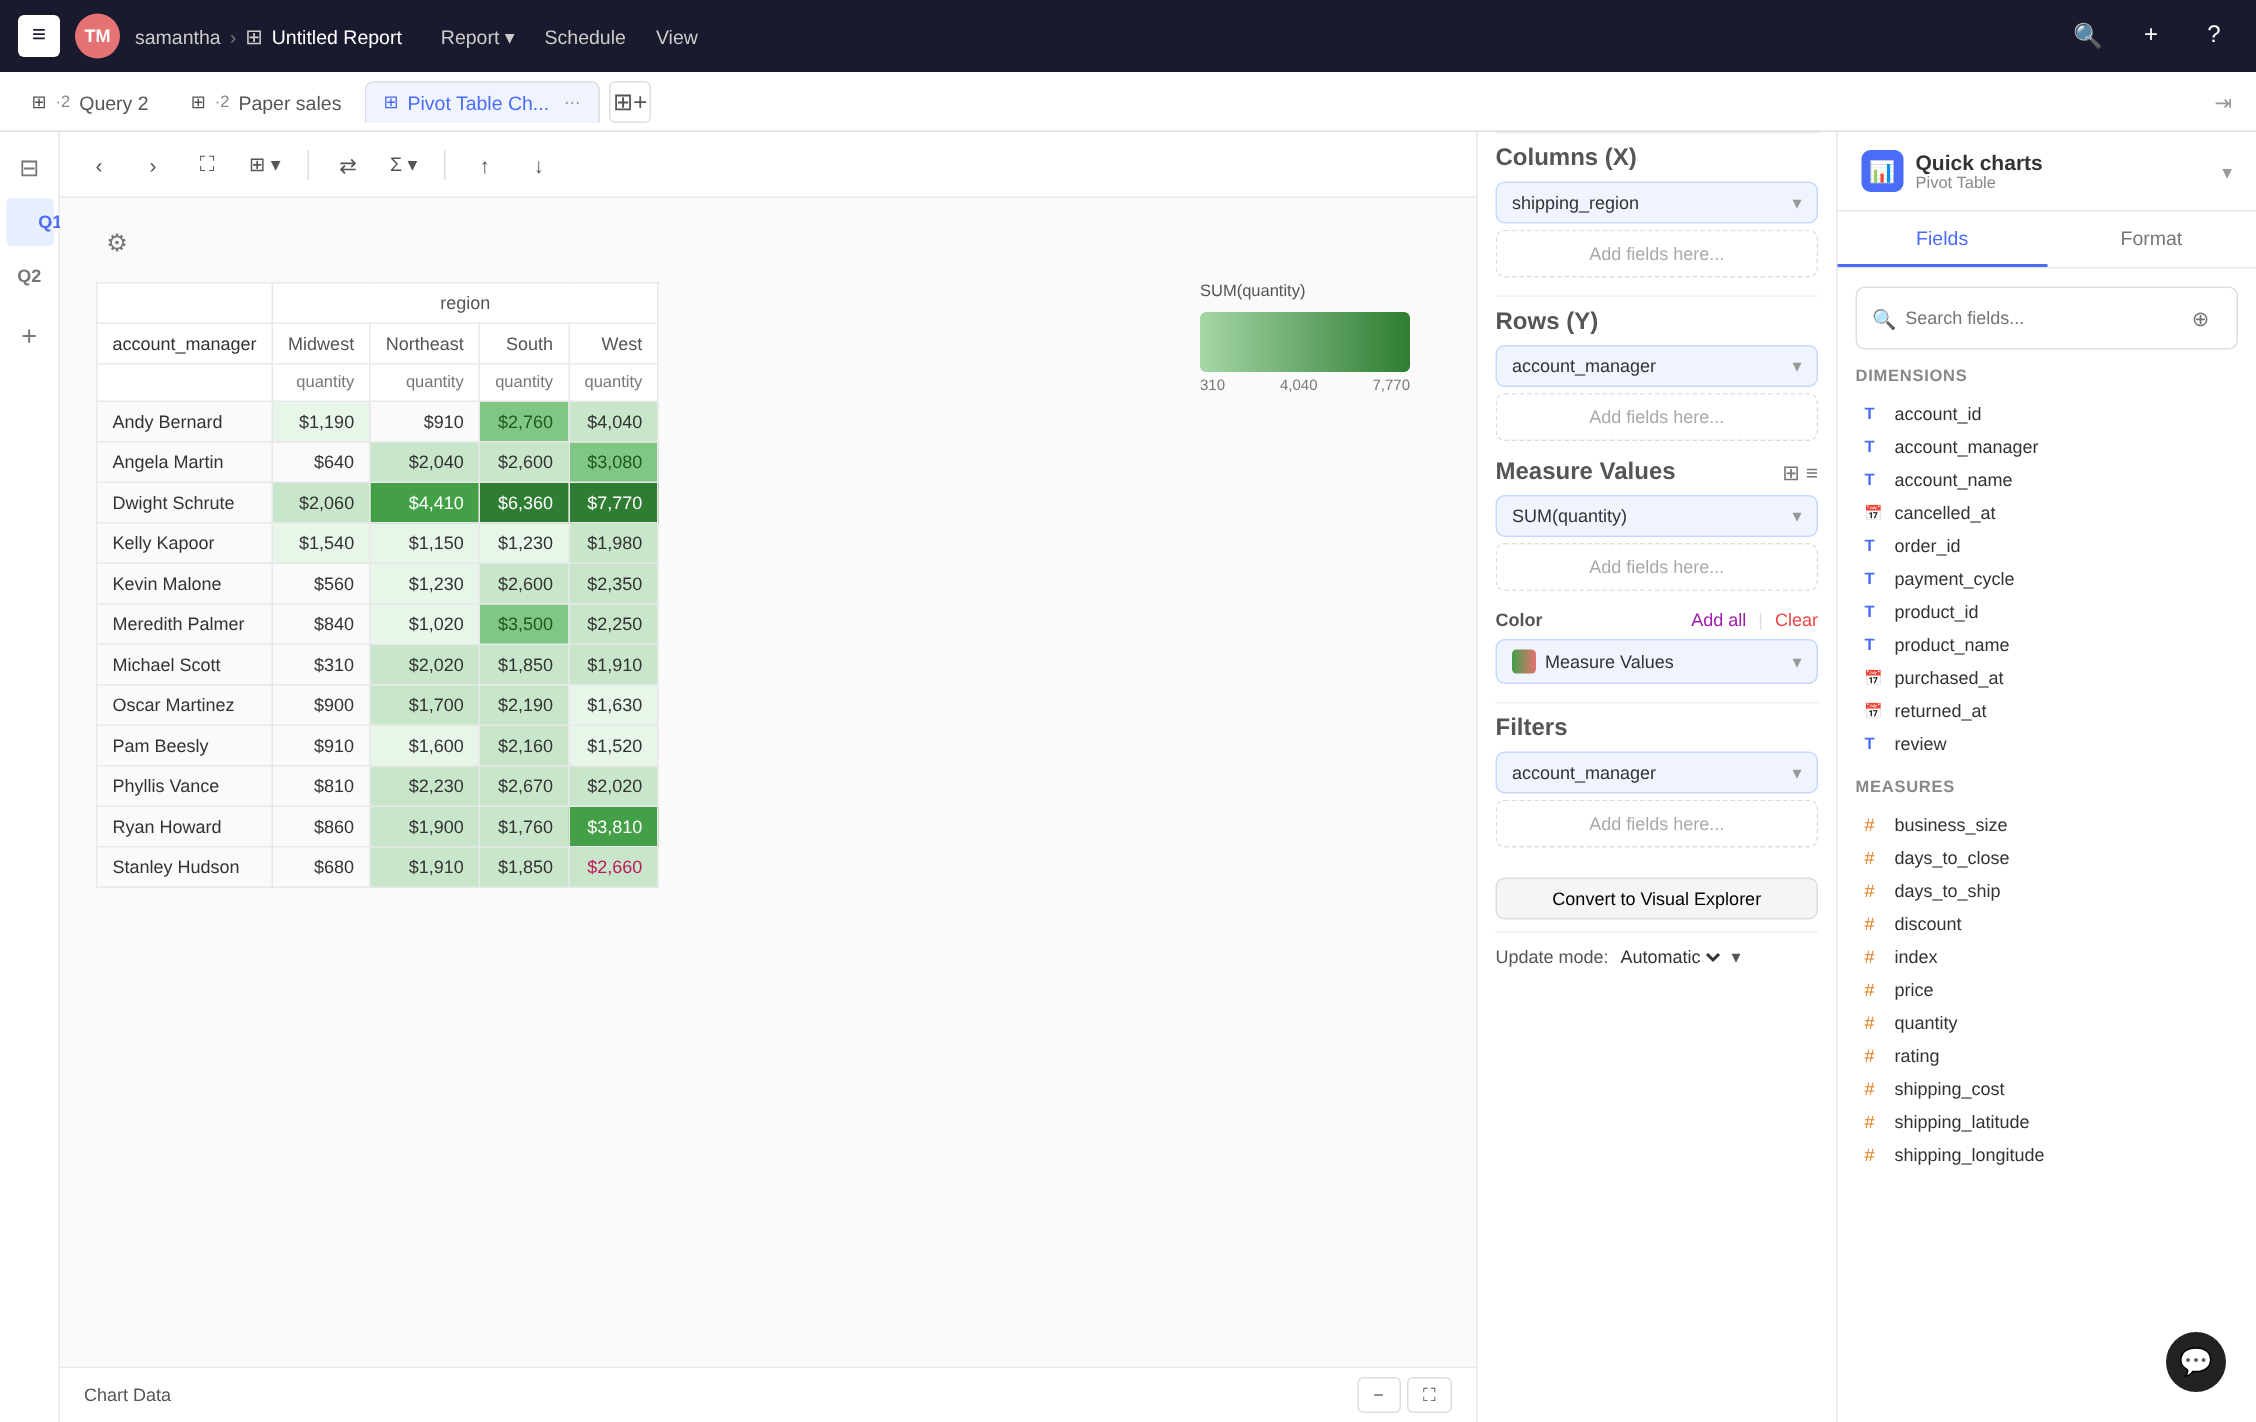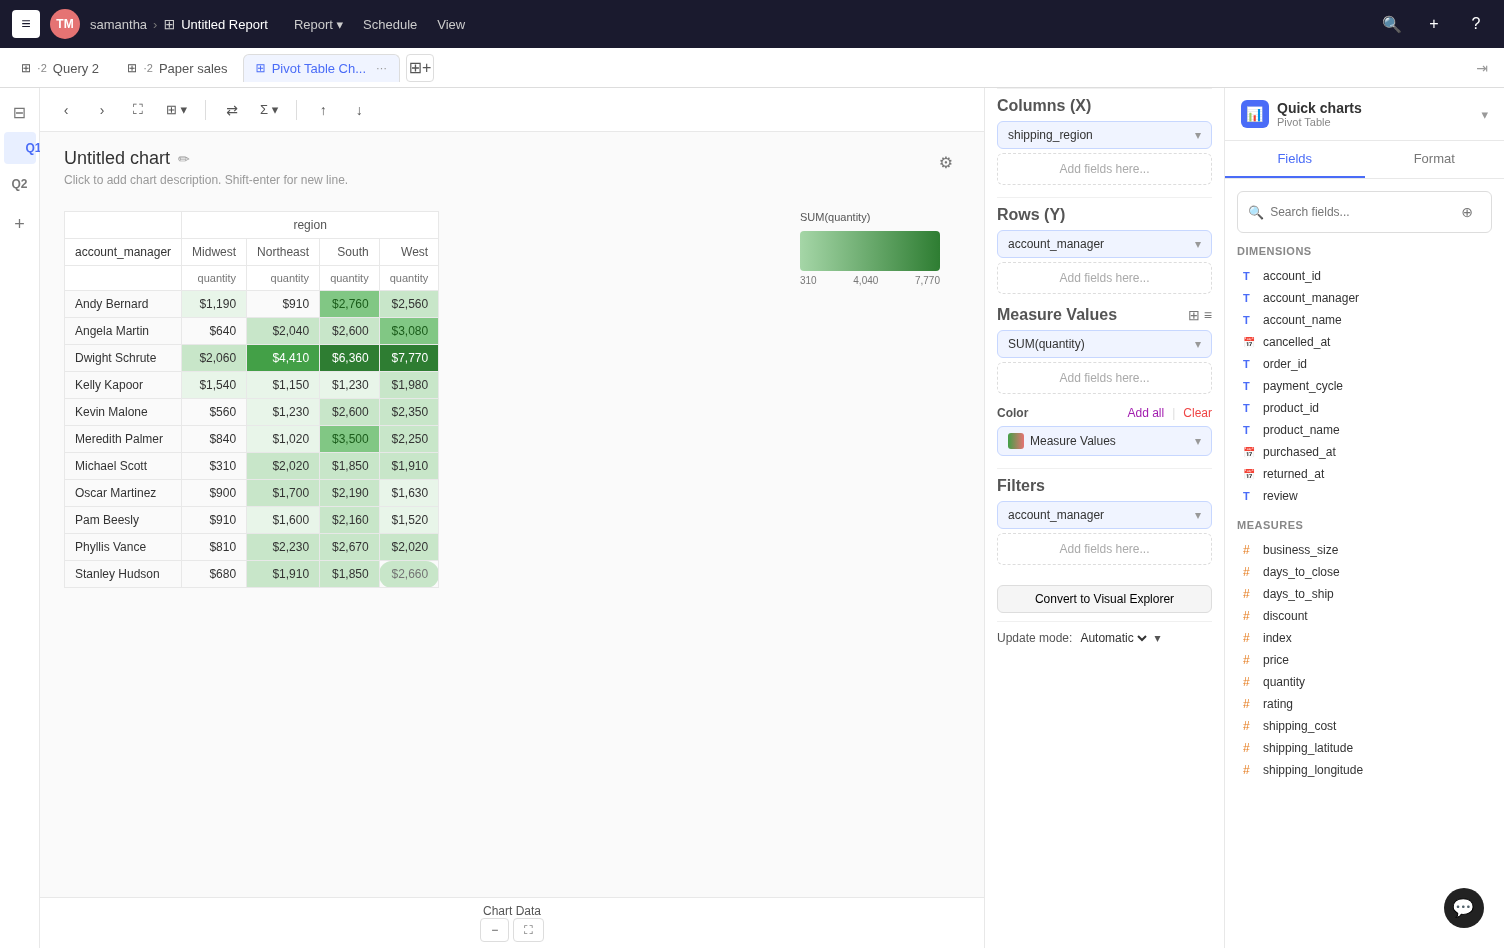--- a/index.html
+++ b/index.html
@@ -108,21 +108,21 @@
     .measure-icon-btn { color: #777; cursor: pointer; font-size: 14px; }
     .color-config { display: flex; align-items: center; justify-content: space-between; margin-bottom: 6px; }
     .color-label { font-size: 12px; font-weight: 600; color: #555; }
     .color-actions { display: flex; gap: 8px; font-size: 12px; }
     .color-action { color: #a21caf; cursor: pointer; }
     .color-action.clear { color: #ef4444; }
     .color-pill { display: flex; align-items: center; gap: 6px; }
     .color-swatch { width: 16px; height: 16px; border-radius: 3px; background: linear-gradient(to right, #43a047, #e57373); }
 
     
-    .bottom-bar { border-top: 1px solid #e8e8e8; background: #fff; padding: 6px 16px; display: flex; align-items: center; justify-content: space-between; font-size: 12px; color: #555; flex-direction: column; }
+    .bottom-bar { border-top: 1px solid #e8e8e8; background: #fff; padding: 6px 16px; display: flex; align-items: center; justify-content: space-between; font-size: 12px; color: #555; }
     .bottom-btn { padding: 4px 10px; border: 1px solid #ddd; border-radius: 4px; background: #fff; cursor: pointer; font-size: 12px; color: #555; }
     .update-mode { display: flex; align-items: center; gap: 4px; font-size: 12px; color: #555; }
     .update-mode select { border: none; background: transparent; font-size: 12px; color: #333; outline: none; cursor: pointer; }
     .convert-btn { background: #f5f5f5; border: 1px solid #ddd; border-radius: 6px; padding: 6px 12px; font-size: 12px; cursor: pointer; text-align: center; }
 
     
     .config-area { width: 240px; background: #fff; border-left: 1px solid #e8e8e8; overflow-y: auto; padding-bottom: 8px; }
 
     .chat-bubble { position: fixed; bottom: 20px; right: 20px; width: 40px; height: 40px; background: #222; border-radius: 50%; display: flex; align-items: center; justify-content: center; cursor: pointer; color: #fff; font-size: 18px; z-index: 999; }
 
@@ -199,27 +199,20 @@
       <div class="toolbar-separator"></div>
       <button class="toolbar-btn">⇄</button>
       <button class="toolbar-dropdown">Σ ▾</button>
       <div class="toolbar-separator"></div>
       <button class="toolbar-btn">↑</button>
       <button class="toolbar-btn">↓</button>
     </div>
 
     <div class="chart-container">
       <div style="display:flex;justify-content:space-between;align-items:flex-start;margin-bottom:12px;">
-        <div class="chart-title-area">
-          <div class="chart-title">
-            <span>Untitled chart</span>
-            <span class="edit-icon">✏</span>
-          </div>
-          <div class="chart-desc">Click to add chart description. Shift-enter for new line.</div>
-        </div>
         <button class="toolbar-btn" style="color:#777;font-size:16px;">⚙</button>
       </div>
 
       <div class="pivot-wrapper">
         <div class="pivot-table-container">
           <table class="pivot-table">
             <thead>
               <tr>
                 <th></th>
                 <th colspan="4" class="region-header">region</th>
@@ -238,21 +231,21 @@
                 <th class="sub-header">quantity</th>
                 <th class="sub-header">quantity</th>
               </tr>
             </thead>
             <tbody id="pivot-tbody">
             <tr>
                   <td class="row-label">Andy Bernard</td>
                   <td style="background: rgb(232, 245, 233); color: rgb(51, 51, 51);">$1,190</td>
                   <td>$910</td>
                   <td style="background: rgb(129, 199, 132); color: rgb(26, 92, 26);">$2,760</td>
-                  <td style="background: rgb(200, 230, 201); color: rgb(51, 51, 51);">$2,560</td>
+                  <td style="background: rgb(200, 230, 201); color: rgb(51, 51, 51);">$4,040</td>
                 </tr>
                 <tr>
                   <td class="row-label">Angela Martin</td>
                   <td>$640</td>
                   <td style="background: rgb(200, 230, 201); color: rgb(51, 51, 51);">$2,040</td>
                   <td style="background: rgb(200, 230, 201); color: rgb(51, 51, 51);">$2,600</td>
                   <td style="background: rgb(129, 199, 132); color: rgb(26, 92, 26);">$3,080</td>
                 </tr>
                 <tr>
                   <td class="row-label">Dwight Schrute</td>
@@ -304,25 +297,32 @@
                   <td style="background: rgb(232, 245, 233); color: rgb(51, 51, 51);">$1,520</td>
                 </tr>
                 <tr>
                   <td class="row-label">Phyllis Vance</td>
                   <td>$810</td>
                   <td style="background: rgb(200, 230, 201); color: rgb(51, 51, 51);">$2,230</td>
                   <td style="background: rgb(200, 230, 201); color: rgb(51, 51, 51);">$2,670</td>
                   <td style="background: rgb(200, 230, 201); color: rgb(51, 51, 51);">$2,020</td>
                 </tr>
                 <tr>
+                  <td class="row-label">Ryan Howard</td>
+                  <td>$860</td>
+                  <td style="background: rgb(200, 230, 201); color: rgb(51, 51, 51);">$1,900</td>
+                  <td style="background: rgb(200, 230, 201); color: rgb(51, 51, 51);">$1,760</td>
+                  <td style="background: rgb(67, 160, 71); color: rgb(255, 255, 255);">$3,810</td>
+                </tr>
+                <tr>
                   <td class="row-label">Stanley Hudson</td>
                   <td>$680</td>
                   <td style="background: rgb(200, 230, 201); color: rgb(51, 51, 51);">$1,910</td>
                   <td style="background: rgb(200, 230, 201); color: rgb(51, 51, 51);">$1,850</td>
-                  <td style="background: rgb(200, 230, 201); color: #737373; border-radius: 13px;">$2,660</td>
+                  <td style="background: rgb(200, 230, 201); color: #be185d;">$2,660</td>
                 </tr>
               </tbody>
           </table>
         </div>
 
         <div class="mini-chart">
           <div class="mini-chart-title">SUM(quantity)</div>
           <div class="mini-bar"></div>
           <div class="mini-chart-labels">
             <span>310</span>

